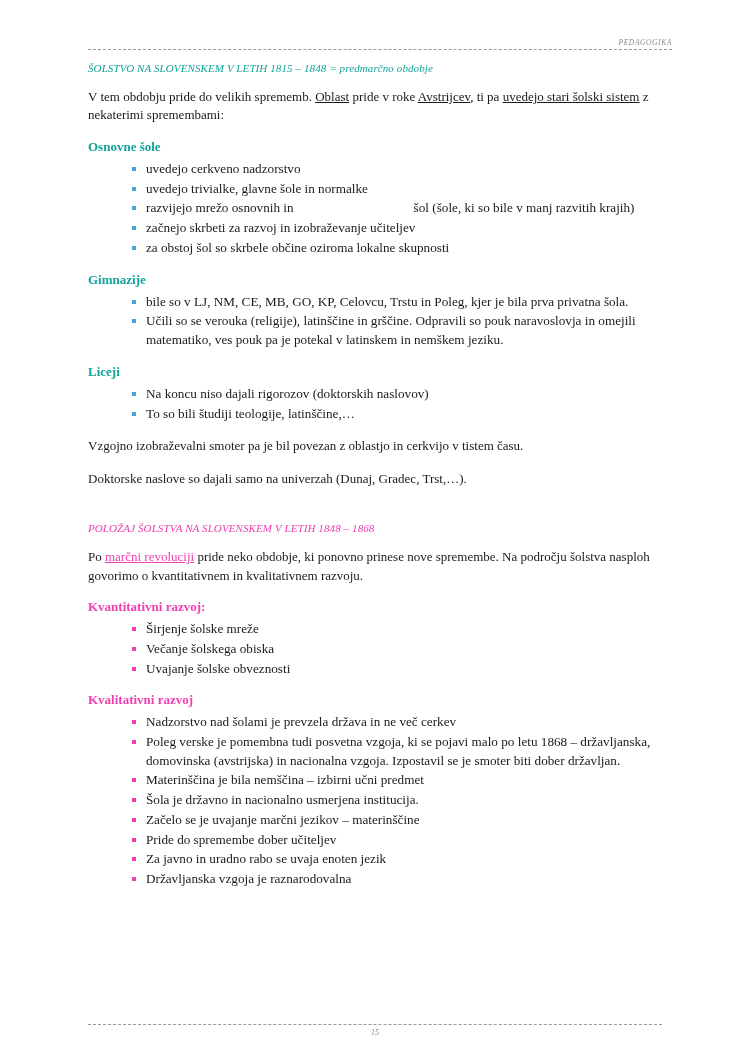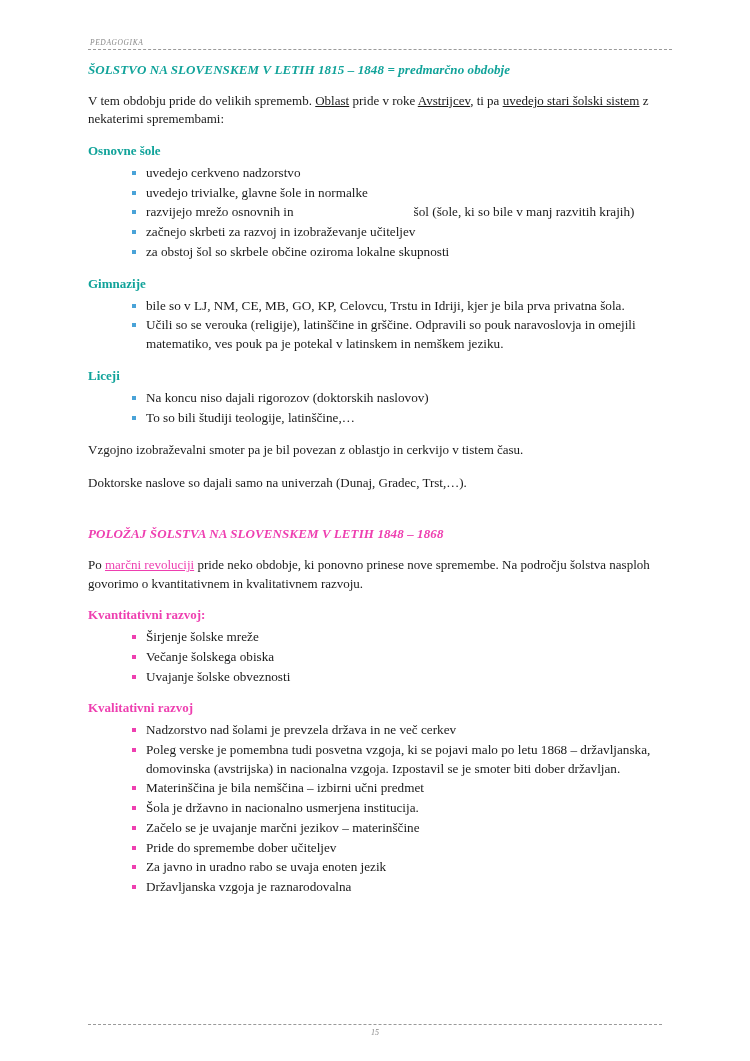--- a/index.html
+++ b/index.html
@@ -20,32 +20,33 @@
     box-sizing: border-box;
     padding: 38px 78px 30px 88px;
   }
   .header-label {
     font-family: "Liberation Serif", serif;
     font-style: italic;
     font-size: 7.5px;
     letter-spacing: 0.6px;
     color: #8a8a8a;
     margin: 0 0 2px 2px;
+    text-align: right;
   }
   .rule {
     border: 0;
     border-top: 1px dashed #9a9a9a;
     margin: 0 0 12px 0;
     height: 0;
   }
   h1.doc-title {
     font-family: "Liberation Serif", serif;
-    font-size: 13px;
+    font-size: 11px;
     font-style: italic;
-    font-weight: bold;
+    font-weight: normal;
     color: #11a39a;
     margin: 0 0 14px 0;
     letter-spacing: 0.1px;
   }
   h1.doc-title.pink {
     color: #ee3fb0;
   }
   p.para {
     font-size: 13px;
     line-height: 1.42;
@@ -123,21 +124,21 @@
   <ul class="bul">
     <li>uvedejo cerkveno nadzorstvo</li>
     <li>uvedejo trivialke, glavne šole in normalke</li>
     <li><span>razvijejo mrežo osnovnih in</span><span class="gap-wide"></span><span>šol (šole, ki so bile v manj razvitih krajih)</span></li>
     <li>začnejo skrbeti za razvoj in izobraževanje učiteljev</li>
     <li>za obstoj šol so skrbele občine oziroma lokalne skupnosti</li>
   </ul>
 
   <h2 class="sec">Gimnazije</h2>
   <ul class="bul">
-    <li>bile so v LJ, NM, CE, MB, GO, KP, Celovcu, Trstu in Idriji, kjer je bila prva privatna šola.</li>
+    <li>bile so v LJ, NM, CE, MB, GO, KP, Celovcu, Trstu in Poleg, kjer je bila prva privatna šola.</li>
     <li>Učili so se verouka (religije), latinščine in grščine. Odpravili so pouk naravoslovja in omejili matematiko, ves pouk pa je potekal v latinskem in nemškem jeziku.</li>
   </ul>
 
   <h2 class="sec">Liceji</h2>
   <ul class="bul">
     <li>Na koncu niso dajali rigorozov (doktorskih naslovov)</li>
     <li>To so bili študiji teologije, latinščine,…</li>
   </ul>
 
   <p class="para">Vzgojno izobraževalni smoter pa je bil povezan z oblastjo in cerkvijo v tistem času.</p>

